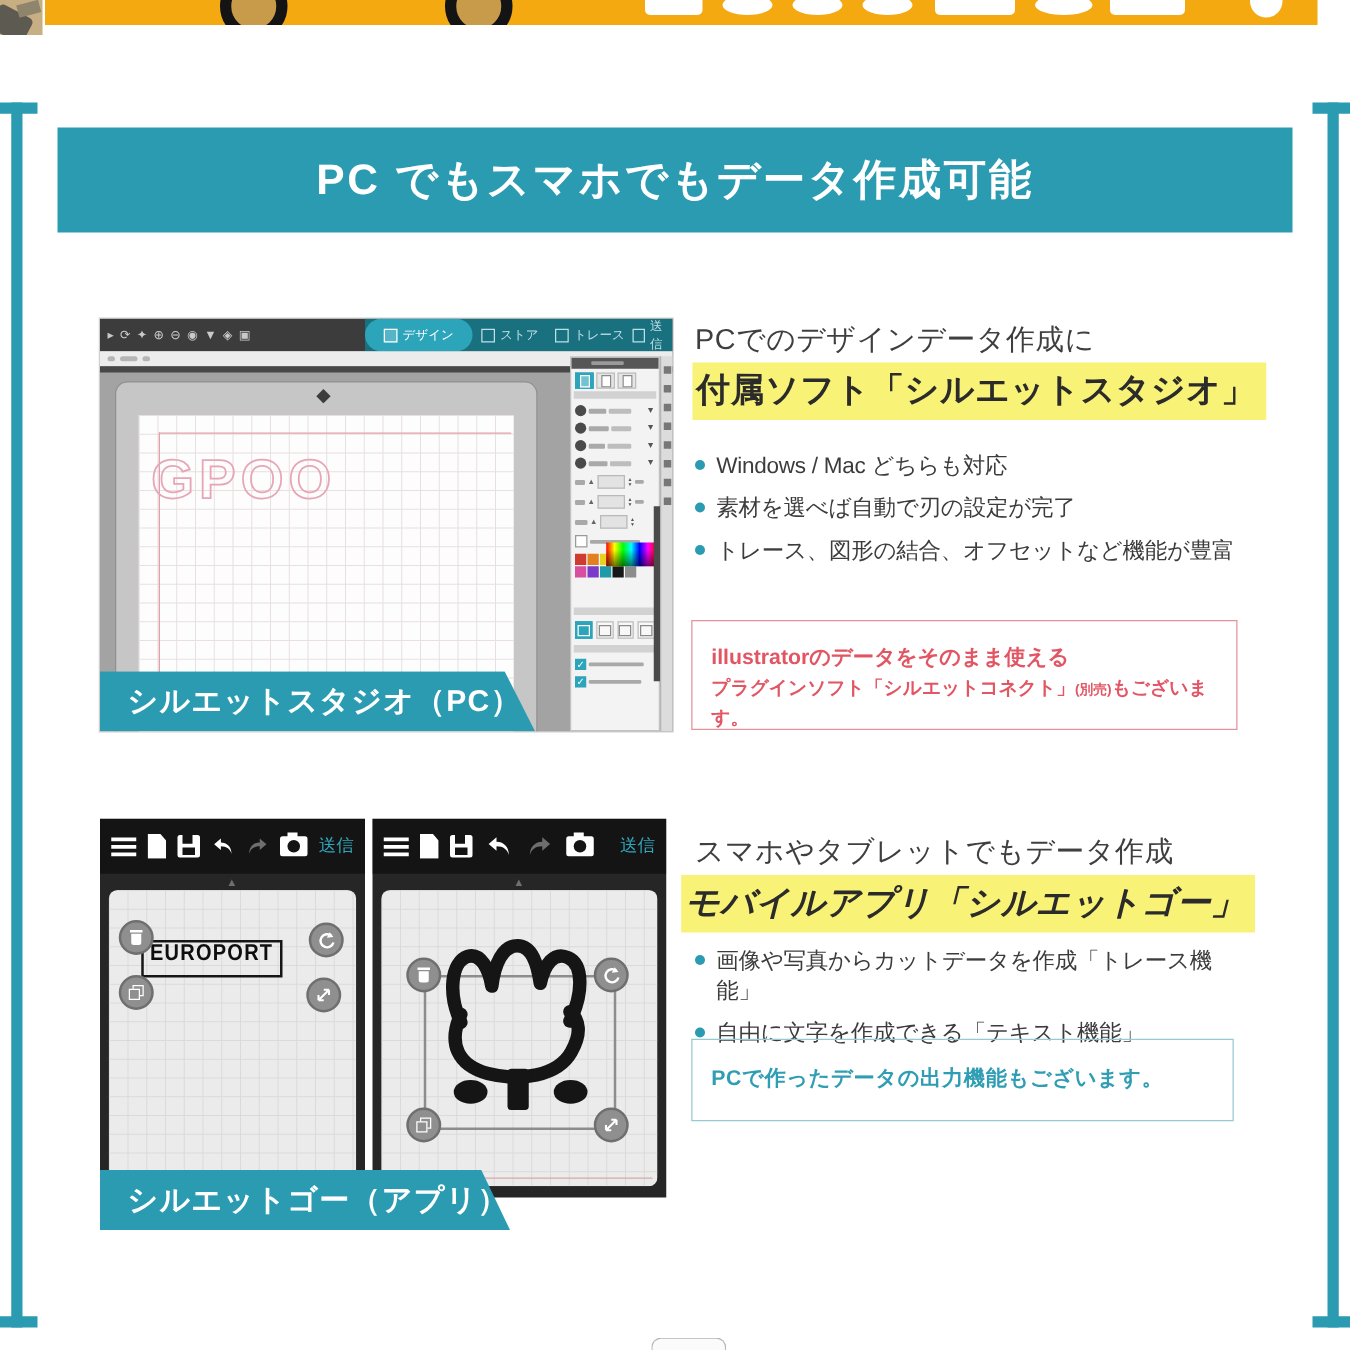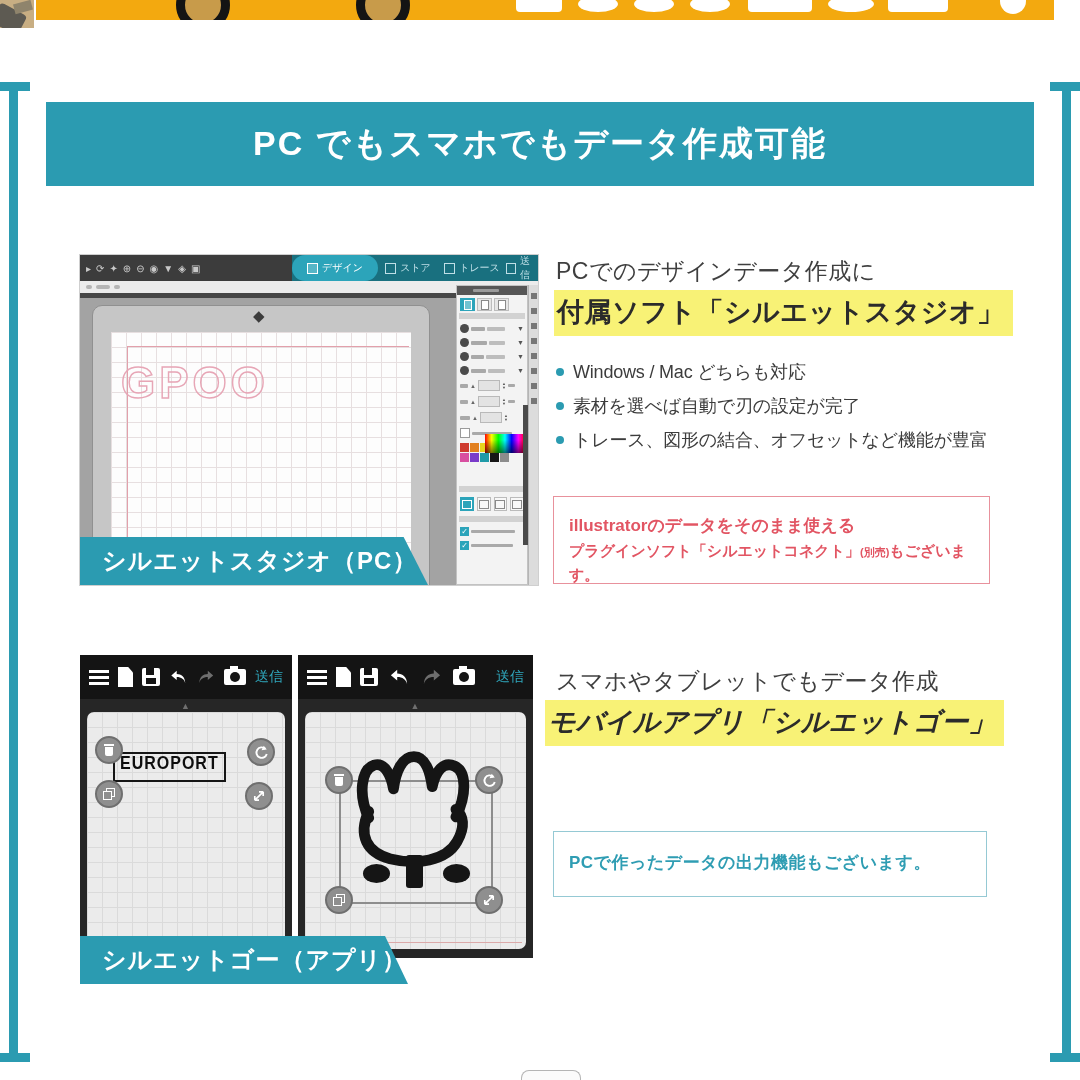--- a/index.html
+++ b/index.html
@@ -475,19 +475,29 @@
   </div>
 
   <div class="abs intro" style="left:556px;top:666px;">スマホやタブレットでもデータ作成</div>
 
   <div class="abs ribbon" style="left:80px;top:936px;width:328px;height:48px;">
     <span>シルエットゴー（アプリ）</span>
   </div>
   <div class="abs" style="left:545px;top:700px;font-style:italic;">
     <span class="hl">モバイルアプリ「シルエットゴー」</span>
   </div>
+  <ul class="abs blist" style="left:556px;top:756px;width:445px;">
+    <li>
+        <span class="dot"></span>
+        <span>画像や写真からカットデータを作成「トレース機能」</span>
+      </li>
+    <li>
+        <span class="dot"></span>
+        <span>自由に文字を作成できる「テキスト機能」</span>
+      </li>
+  </ul>
   <div class="abs note-teal" style="left:553px;top:831px;width:434px;height:66px;">
     <span>PCで作ったデータの出力機能もございます。</span>
   </div>
 
   <div class="abs bottom-tab"></div>
 
 </div>
 
 </body></html>

